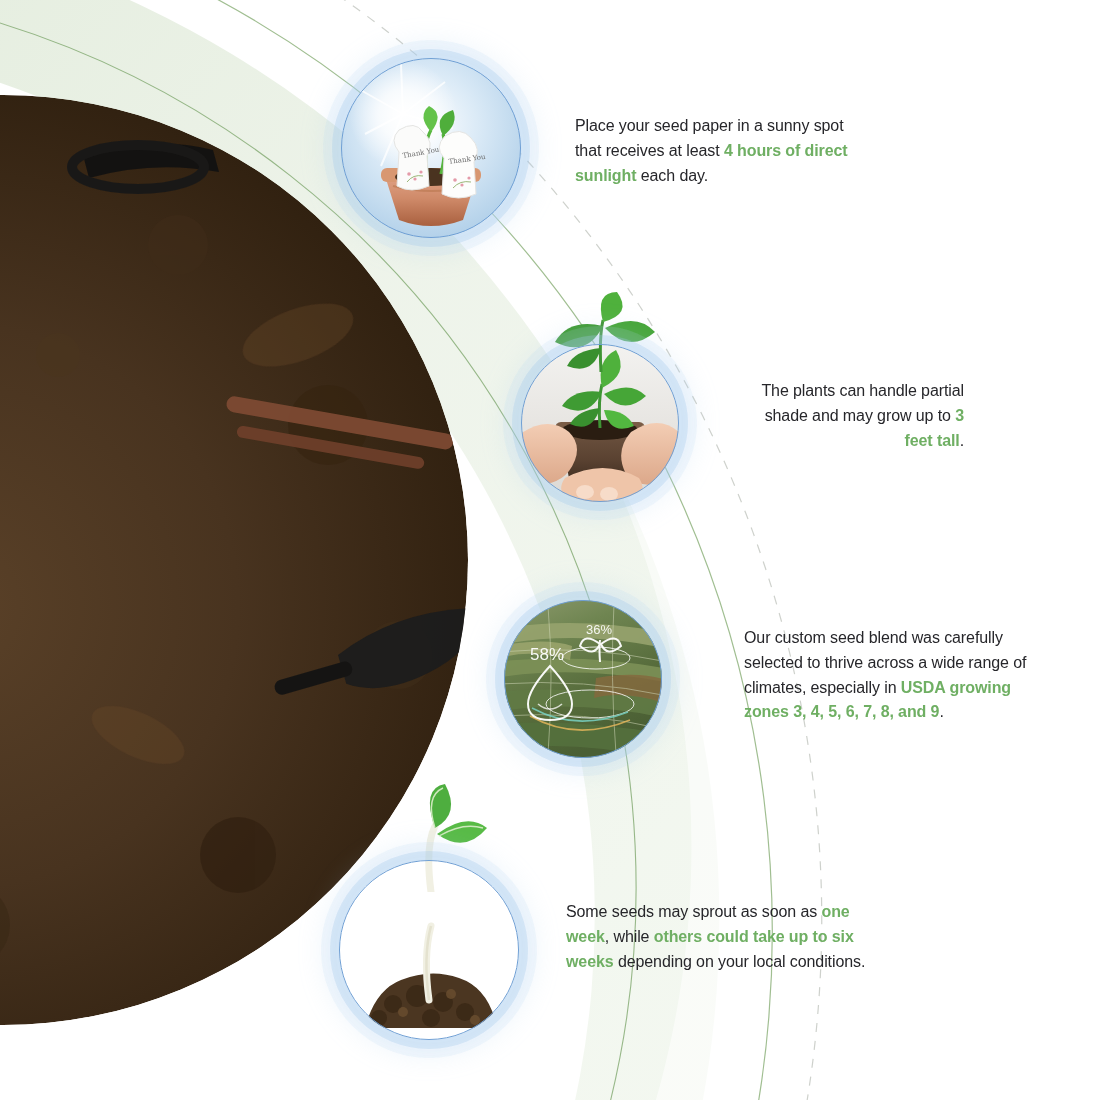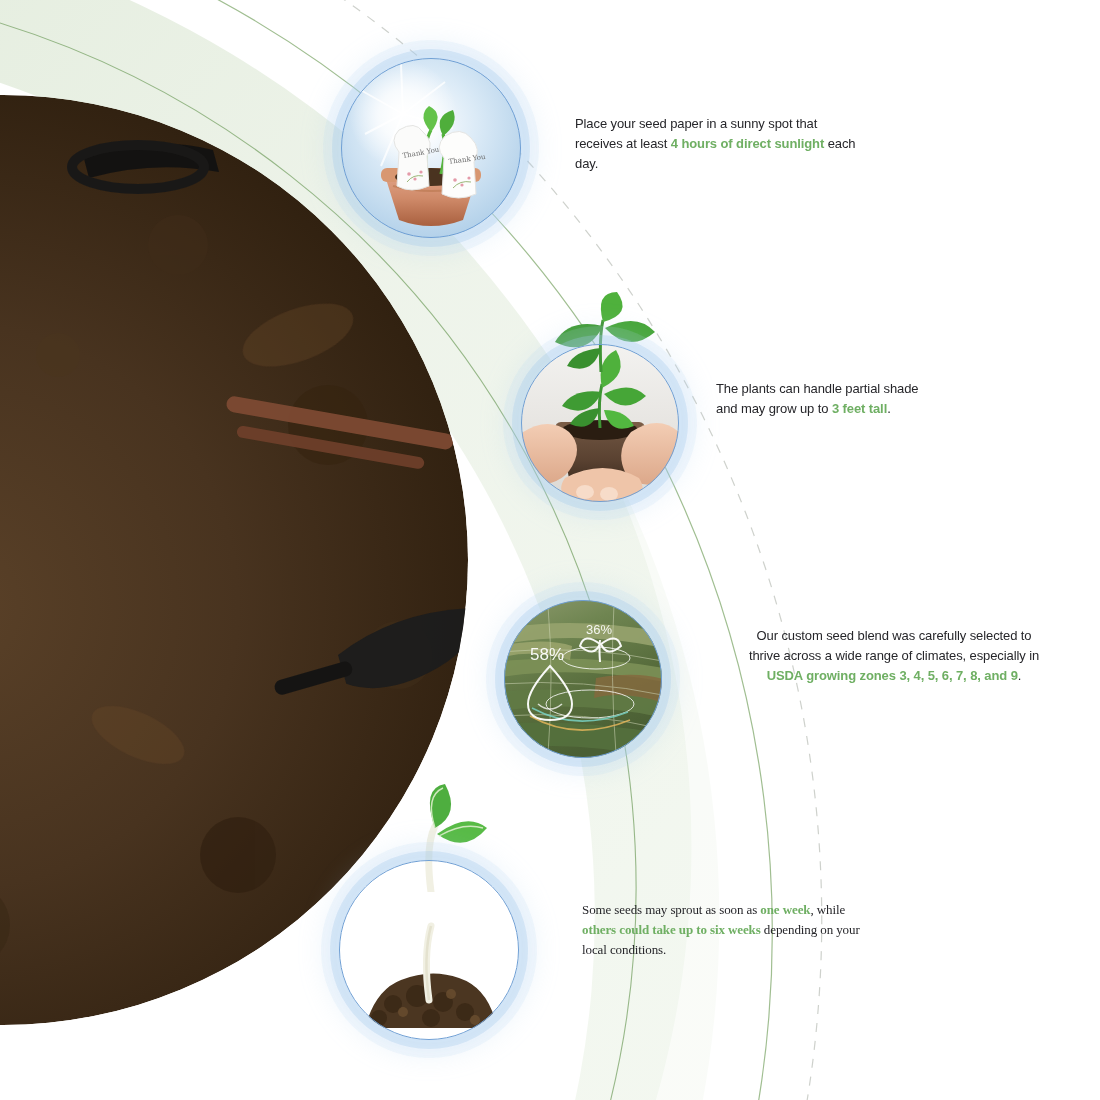--- a/index.html
+++ b/index.html
@@ -36,21 +36,21 @@
     pointer-events:none;
     z-index:4;
   }
   .badge .disc { position:absolute; inset:0; border-radius:50%; overflow:hidden; z-index:2; }
   .overflow-leaf { position:absolute; z-index:3; pointer-events:none; }
 
   
   .copy {
     position:absolute;
     color:#26262a;
-    font-size:13px;
+    font-size:16px;
     line-height:1.55;
     letter-spacing:-0.1px;
   }
   .copy b { color:#6FAF63; font-weight:700; }
 </style>
 </head>
 <body>
 
 <div id="stage">
 
@@ -338,25 +338,25 @@
       <path d="M60 46 q-10 -32 8 -40" fill="none" stroke="#cfe8bd" stroke-width="1.4"></path>
       <path d="M64 54 q24 -14 44 -8" fill="none" stroke="#cfe8bd" stroke-width="1.4"></path>
     </svg>
     <div class="ring"></div>
   </div>
 
   <div class="copy" style="left:575px; top:114px; width:292px;">
     <span>Place your seed paper in a sunny spot that receives at least </span><b>4 hours of direct sunlight</b><span> each day.</span>
   </div>
 
-  <div class="copy" style="left:716px; top:379px; width:212px;">
+  <div class="copy" style="left:752px; top:379px; width:212px;text-align:right;">
     <span>The plants can handle partial shade and may grow up to </span><b>3 feet tall</b><span>.</span>
   </div>
 
-  <div class="copy" style="left:744px; top:626px; width:300px;text-align:center;">
+  <div class="copy" style="left:744px; top:626px; width:300px;">
     <span>Our custom seed blend was carefully selected to thrive across a wide range of climates, especially in </span><b>USDA growing zones 3, 4, 5, 6, 7, 8, and 9</b><span>.</span>
   </div>
 
-  <div class="copy" style="left:582px; top:900px; width:300px;font-family:Liberation Serif, serif;">
+  <div class="copy" style="left:566px; top:900px; width:300px;">
     <span>Some seeds may sprout as soon as </span><b>one week</b><span>, while </span><b>others could take up to six weeks</b><span> depending on your local conditions.</span>
   </div>
 
 </div>
 
 </body></html>

